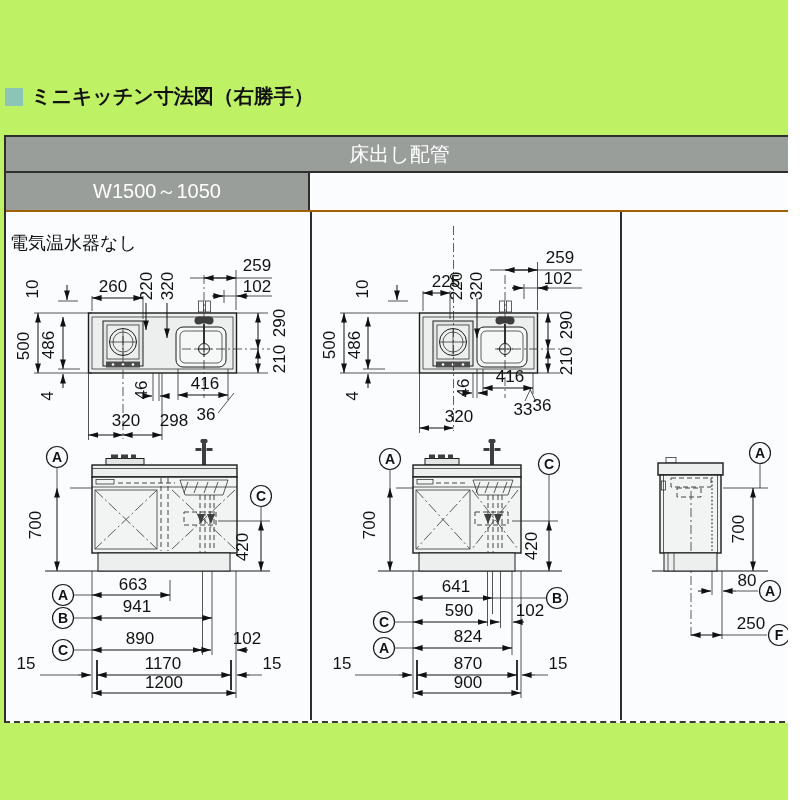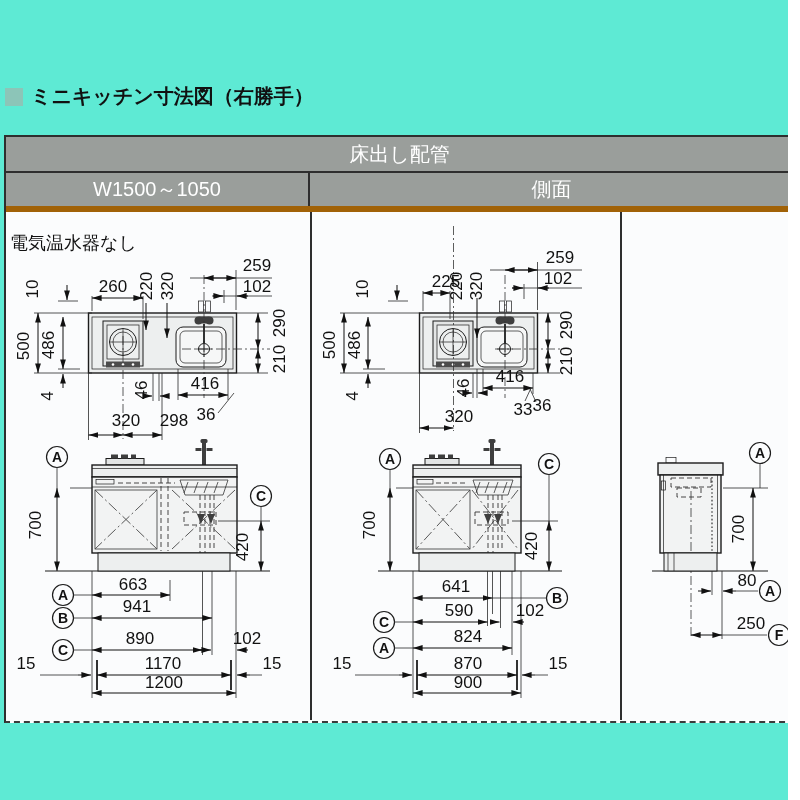--- a/index.html
+++ b/index.html
@@ -1,22 +1,22 @@
 <!DOCTYPE html>
 <html><head>
 <meta charset="utf-8">
 <style>
 html,body{margin:0;padding:0;background:#fff}
-.wrap{position:relative;width:788px;height:800px;background:#5eead4;font-family:"Liberation Sans",sans-serif;overflow:hidden}
+.wrap{position:relative;width:788px;height:800px;background:#bef264;font-family:"Liberation Sans",sans-serif;overflow:hidden}
 .titlebar{position:absolute;left:5px;top:83px;display:flex;align-items:center;gap:8px}
 .bullet{width:18px;height:18px;background:#8cc5b8;flex:0 0 auto}
 .pt{font-size:20px;font-weight:700;color:#111;margin:0}
 .dtable{position:absolute;left:4px;top:135px;width:791px;height:588px;border:2px solid #2e2e2e;border-bottom:2px dashed #3a3a3a;box-sizing:border-box;background:#fbfcfd}
 .th1{height:36px;background:#9a9e9b;color:#fff;font-size:20px;display:flex;align-items:center;justify-content:center;border-bottom:2px solid #2e2e2e;box-sizing:border-box}
-.th2{height:39px;display:flex;border-bottom:6px solid #a16207;box-sizing:border-box}
+.th2{height:39px;display:flex;border-bottom:2px solid #a16207;box-sizing:border-box}
 .hc{background:#9a9e9b;color:#fff;font-size:20px;display:flex;align-items:center;justify-content:center;box-sizing:border-box}
 .hc1{width:304px;border-right:2px solid #2e2e2e}
 .hc2{width:310px;border-right:2px solid #2e2e2e}
 .hc3{flex:1}
 .tb{position:relative;height:508px}
 .tb svg{position:absolute;left:0;top:0;display:block}
 
 .s{stroke:#1c1c1c;fill:none}.w14{stroke-width:1.4}.w1{stroke-width:1}.t{stroke-width:.7}
 .ext{stroke:#2a2a2a;stroke-width:.8;fill:none}
 .dim{stroke:#111;stroke-width:1;fill:none;marker-start:url(#ar);marker-end:url(#ar)}
@@ -37,21 +37,20 @@
 <div class="wrap">
   <div class="titlebar">
     <span class="bullet"></span>
     <h1 class="pt">ミニキッチン寸法図（右勝手）</h1>
   </div>
 
   <div class="dtable">
     <div class="th1">床出し配管</div>
     <div class="th2">
       <div class="hc hc1">W1500～1050</div>
-      <div class="hc hc3">側面</div>
     </div>
     <div class="tb">
     <svg width="787" height="508" viewBox="0 0 787 508">
       <defs>
         <marker id="ar" viewBox="0 0 10 7" markerWidth="10" markerHeight="7" refX="9.6" refY="3.5" orient="auto-start-reverse" markerUnits="userSpaceOnUse">
               <path d="M0,.6 9.6,3.5 0,6.4Z" fill="#111"></path>
             </marker>
       </defs>
       <g transform="translate(-6,-214)">
 

